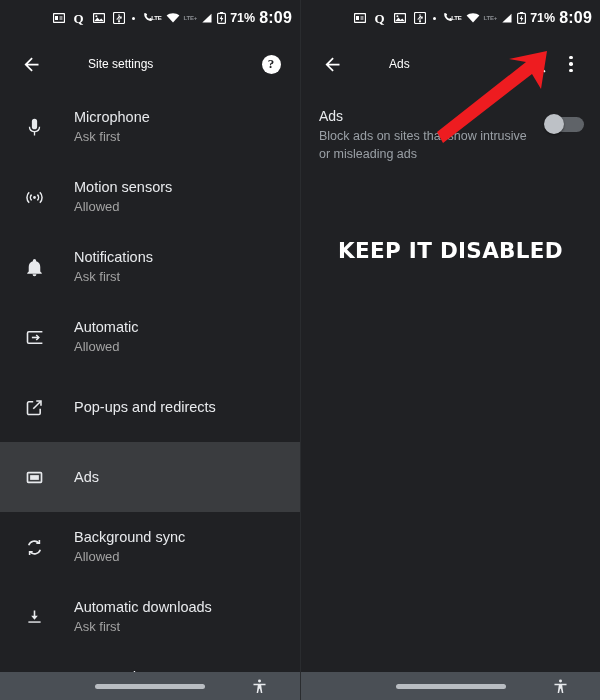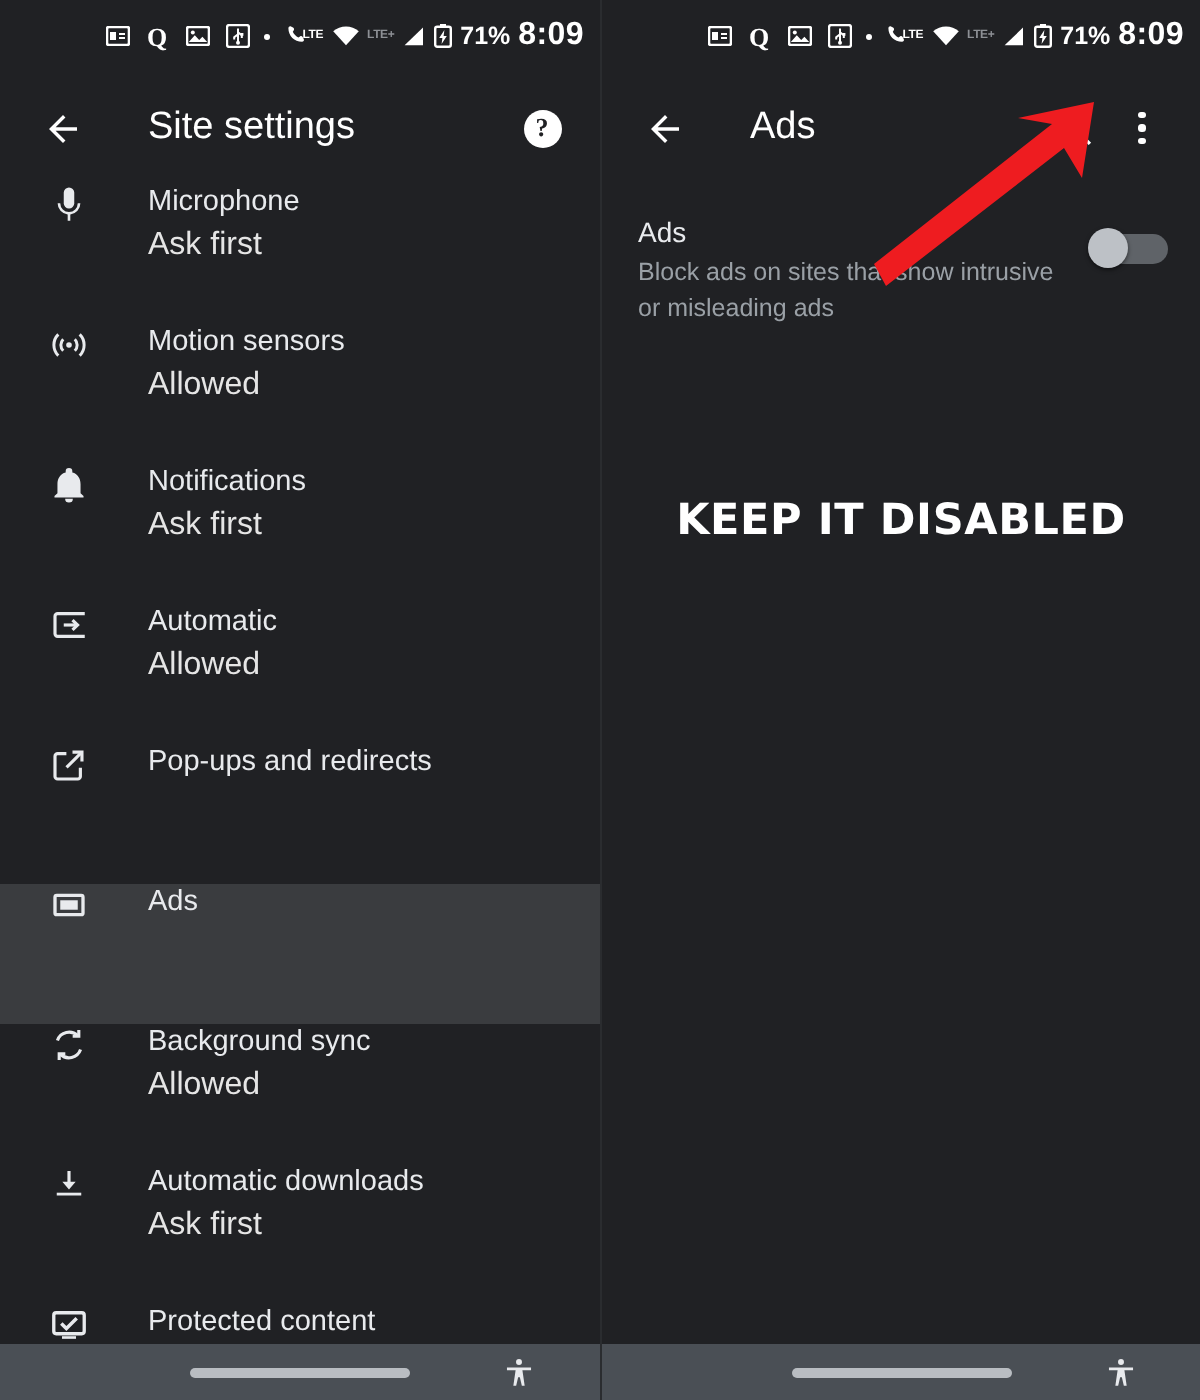--- a/index.html
+++ b/index.html
@@ -53,23 +53,23 @@
 
   
   .appbar {
     height: 56px;
     display: flex;
     align-items: center;
     padding: 0 12px 0 14px;
     color: #ffffff;
   }
   .appbar-title {
-    font-size: 19px;
+    font-size: 12px;
     font-weight: 400;
-    margin-left: 26px;
+    margin-left: 40px;
     white-space: nowrap;
   }
   .appbar-spacer { flex: 1; }
   .iconbtn {
     width: 34px; height: 34px;
     display: flex; align-items: center; justify-content: center;
     color: #fff;
     flex: none;
   }
   .help-circle {
@@ -81,40 +81,40 @@
     font-size: 13px; font-weight: bold;
     font-family: "Liberation Serif", serif;
   }
   .dots { display: flex; flex-direction: column; gap: 3px; align-items: center; }
   .dots i { width: 3.5px; height: 3.5px; border-radius: 50%; background: #fff; display: block; }
 
   
   .list { }
   .row {
     display: flex;
-    align-items: flex-start;
+    align-items: center;
     height: 70px;
     padding: 0 16px 0 16px;
   }
   .row.selected { background: #3a3c3f; }
   .row-icon {
     width: 36px; flex: none;
     display: flex; align-items: center; justify-content: center;
     color: #e8eaed;
   }
   .row-text { margin-left: 22px; min-width: 0; }
   .row-title {
     font-size: 14.5px;
     color: #e8eaed;
     line-height: 1.3;
     white-space: nowrap;
   }
   .row-sub {
-    font-size: 16px;
-    color: #e5e5e5;
+    font-size: 13px;
+    color: #a3a3a3;
     line-height: 1.5;
     white-space: nowrap;
   }
 
   
   .pref {
     display: flex;
     align-items: flex-start;
     padding: 14px 16px 0 18px;
   }
@@ -163,21 +163,20 @@
   .annot-label {
     position: absolute;
     left: 0; right: 0;
     top: 238px;
     text-align: center;
     color: #ffffff;
     font-size: 21.5px;
     font-weight: bold;
     letter-spacing: .3px;
     font-family: "DejaVu Sans", sans-serif;
-    margin-top: 10px;
   }
 
   
   .navbar {
     position: absolute;
     left: 0; bottom: 0;
     width: 300px; height: 28px;
     background: #4a4f55;
     display: flex;
     align-items: center;

